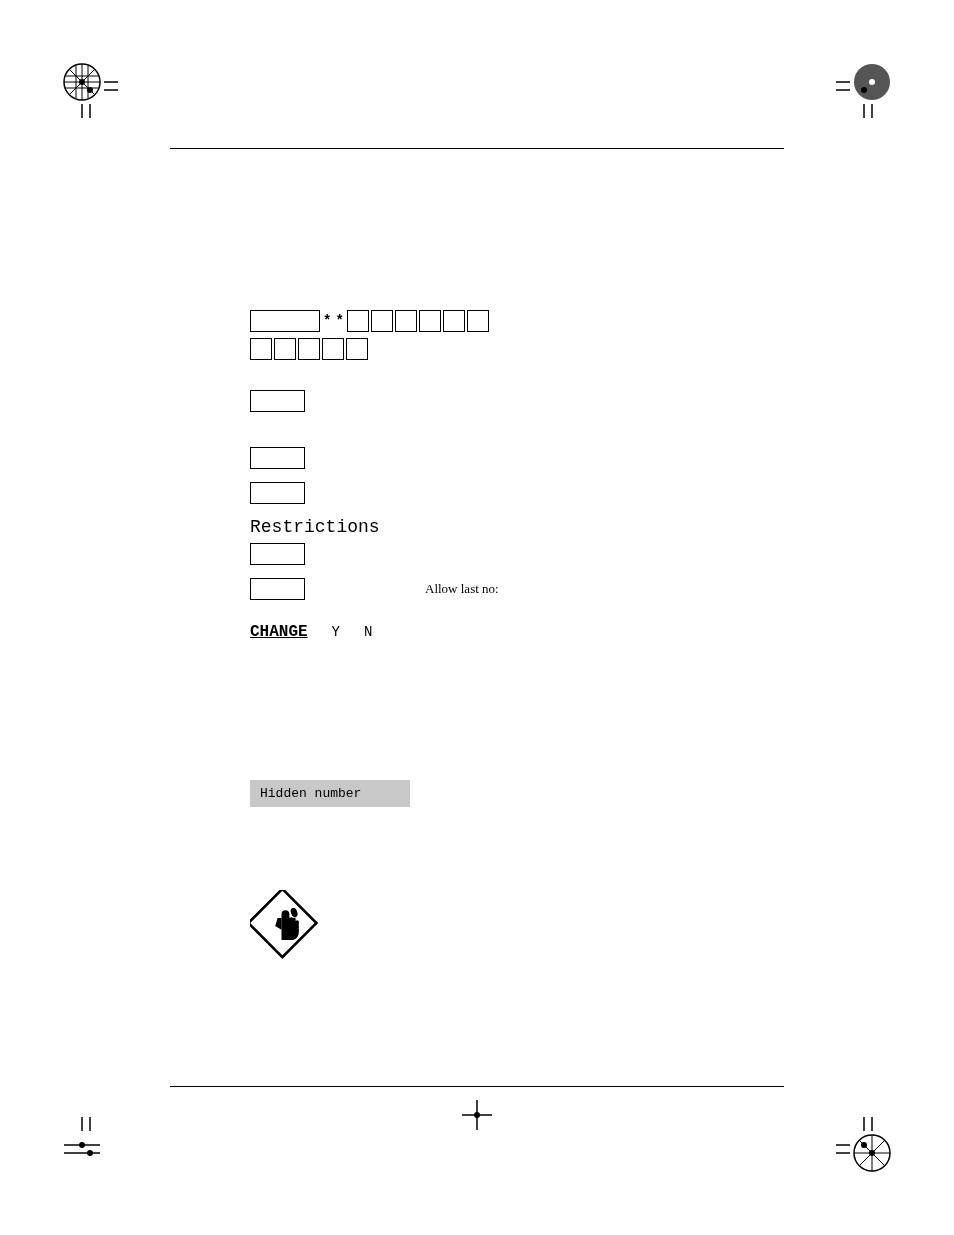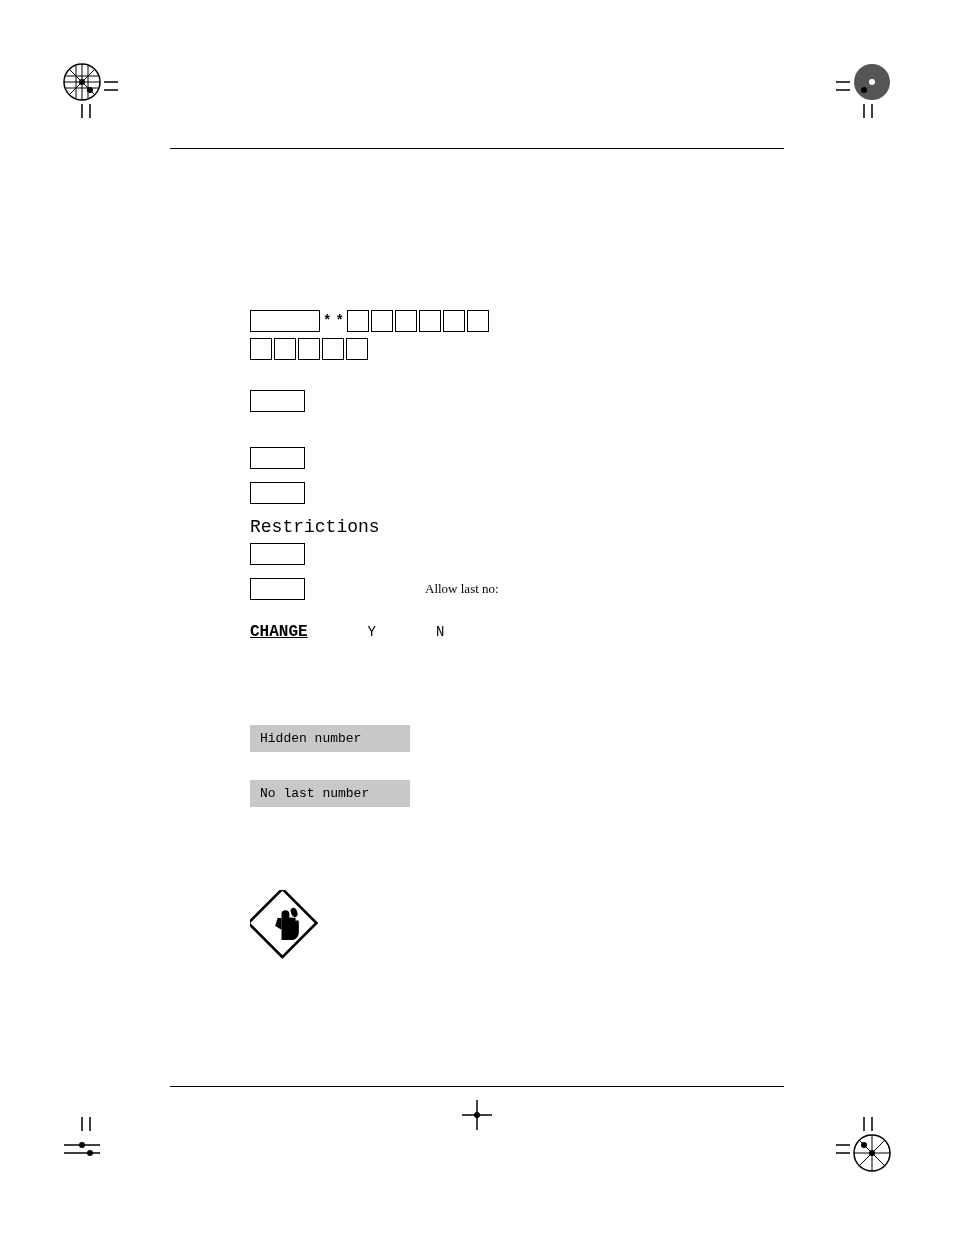--- a/index.html
+++ b/index.html
@@ -111,21 +111,21 @@
       font-size: 18px;
       font-family: 'Courier New', Courier, monospace;
       margin-bottom: 6px;
       font-weight: normal;
     }
 
     
     .change-row {
       display: flex;
       align-items: center;
-      gap: 60px;
+      gap: 24px;
       margin-top: 23px;
     }
 
     .change-label {
       font-size: 16px;
       font-family: 'Courier New', Courier, monospace;
       font-weight: bold;
       text-decoration: underline;
     }
 
@@ -140,21 +140,21 @@
       padding: 6px 10px;
       font-size: 13px;
       font-family: 'Courier New', Courier, monospace;
       display: inline-block;
       width: 160px;
       margin-bottom: 8px;
     }
 
     .info-section {
       position: absolute;
-      top: 725px;
+      top: 780px;
       left: 250px;
     }
 
     .info-item {
       margin-bottom: 20px;
     }
 
     
     .warning-icon-area {
       position: absolute;
@@ -304,23 +304,20 @@
     <span class="yn-option">Y</span>
     <span class="yn-option">N</span>
   </div>
 
 </div>
 
 <div class="info-section">
   <div class="info-item">
     <span class="info-box">Hidden number</span>
   </div>
-  <div class="info-item">
-    <span class="info-box">No last number</span>
-  </div>
 </div>
 
 <div class="warning-icon-area">
   <svg class="diamond-icon" viewBox="0 0 80 80" xmlns="http://www.w3.org/2000/svg">
 
     <rect x="10" y="10" width="55" height="55" transform="rotate(45 37 37)" fill="white" stroke="#000" stroke-width="3"></rect>
 
     <g transform="translate(18, 14) scale(0.9)">
 
       <path d="M20 35 L20 15 Q20 10 25 10 Q30 10 30 15 L30 20 Q32 18 35 20 Q38 18 38 22 L38 24 Q40 22 42 24 L42 38 Q42 45 35 48 L20 48 Z" fill="#000" stroke="none"></path>

